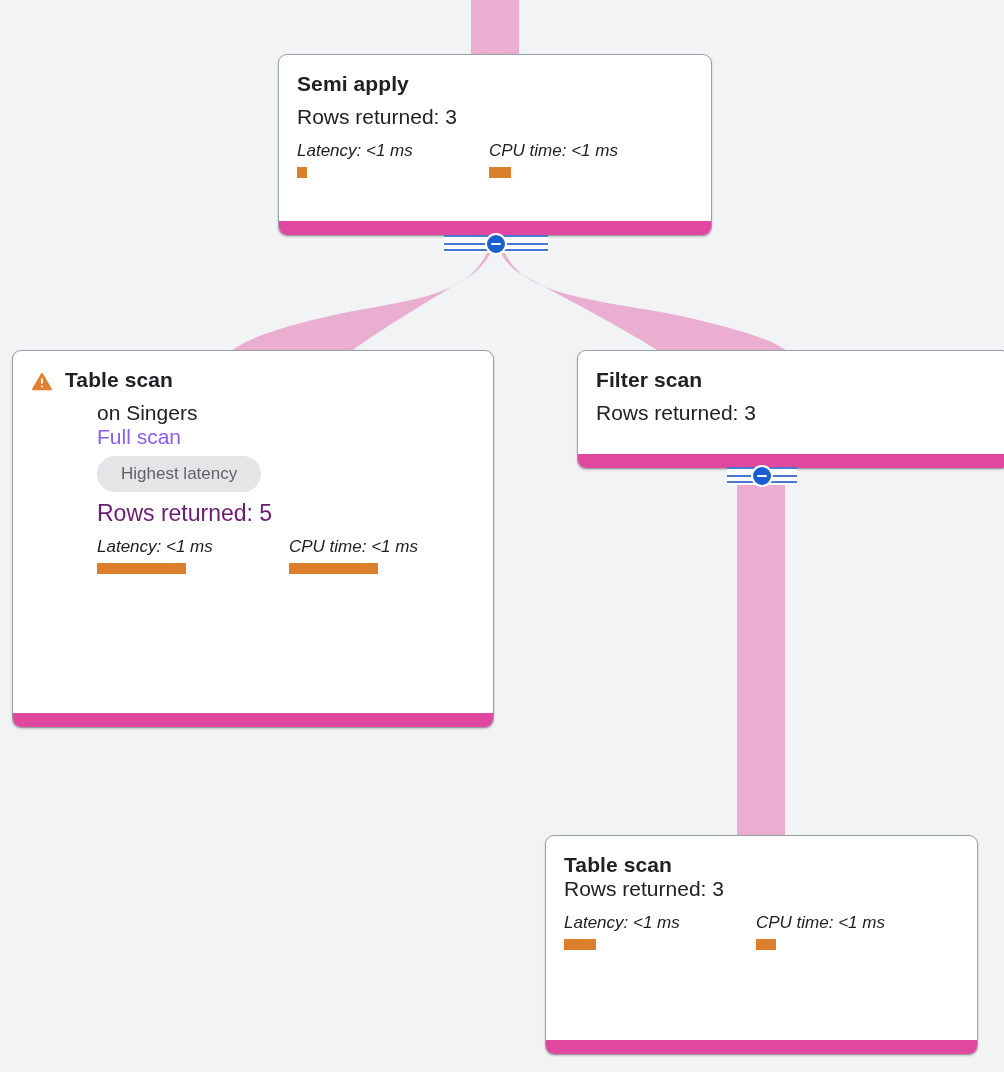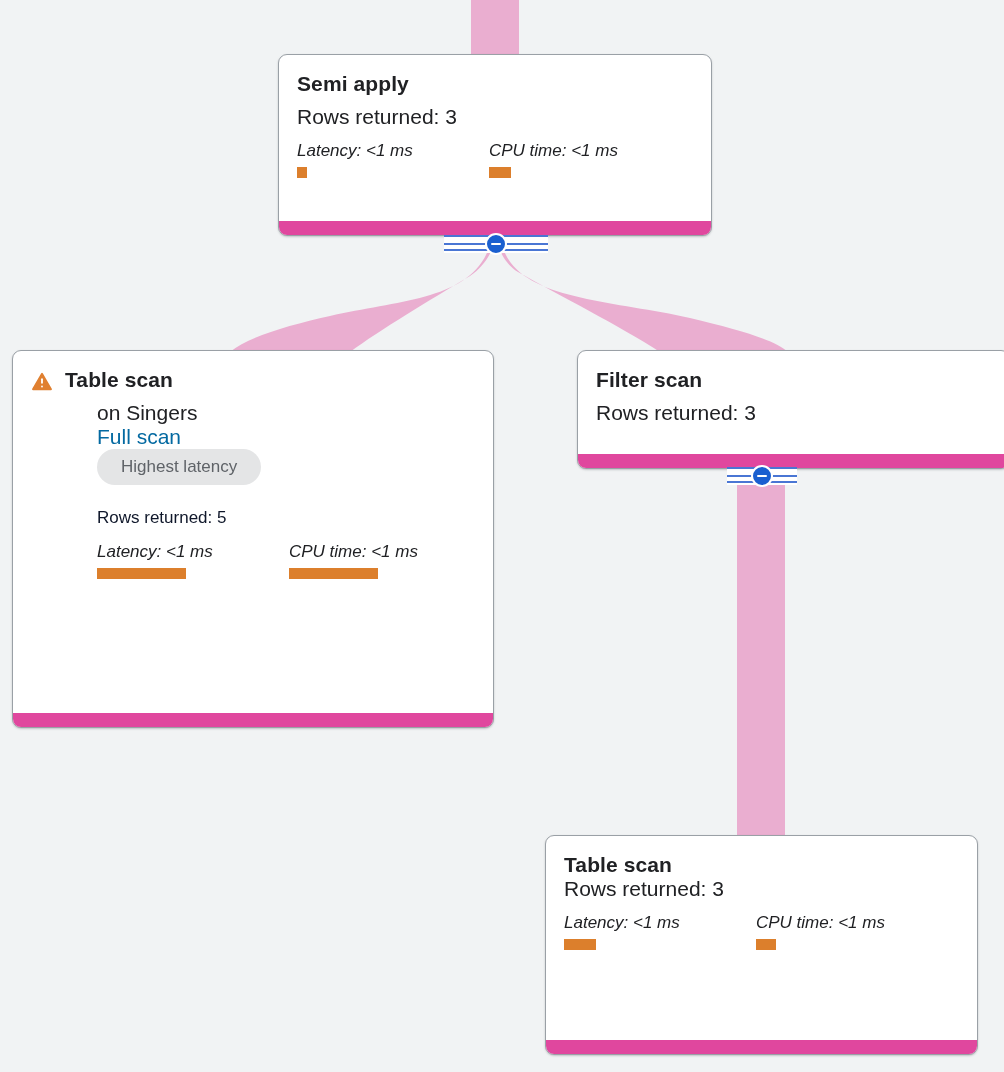--- a/index.html
+++ b/index.html
@@ -75,45 +75,46 @@
     letter-spacing: 0.1px;
   }
 
   .node-sub {
     font-size: 21px;
     line-height: 24px;
     color: #202124;
     margin-top: 9px;
   }
   .node-sub.muted {
-    color: #0369a1;
+    color: #8b5cf6;
     margin-top: 0;
   }
 
   .chips {
+    margin-top: 7px;
     display: flex;
     flex-direction: column;
     align-items: flex-start;
     gap: 7px;
   }
   .chip {
     display: inline-block;
     background: #e4e5e6;
     color: #5f6368;
     font-size: 17px;
     line-height: 20px;
     border-radius: 999px;
     padding: 8px 24px;
   }
 
   .rows-line {
-    font-size: 17px;
+    font-size: 23px;
     line-height: 24px;
-    color: #0f172a;
-    margin-top: 21px;
+    color: #701a75;
+    margin-top: 9px;
   }
 
   .metrics {
     display: flex;
     margin-top: 12px;
   }
   .metric {
     min-width: 0;
   }
   .metric-label {

